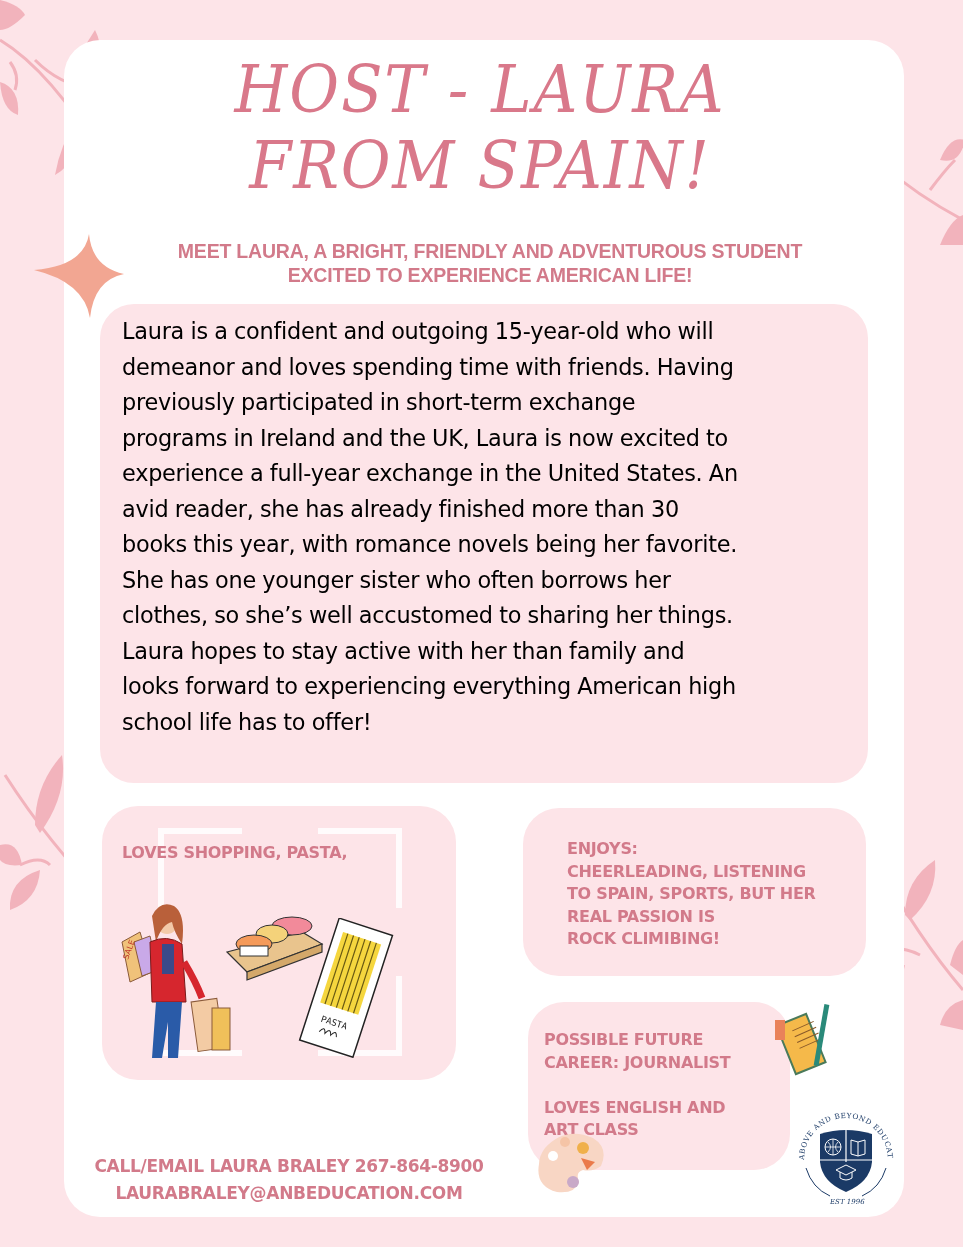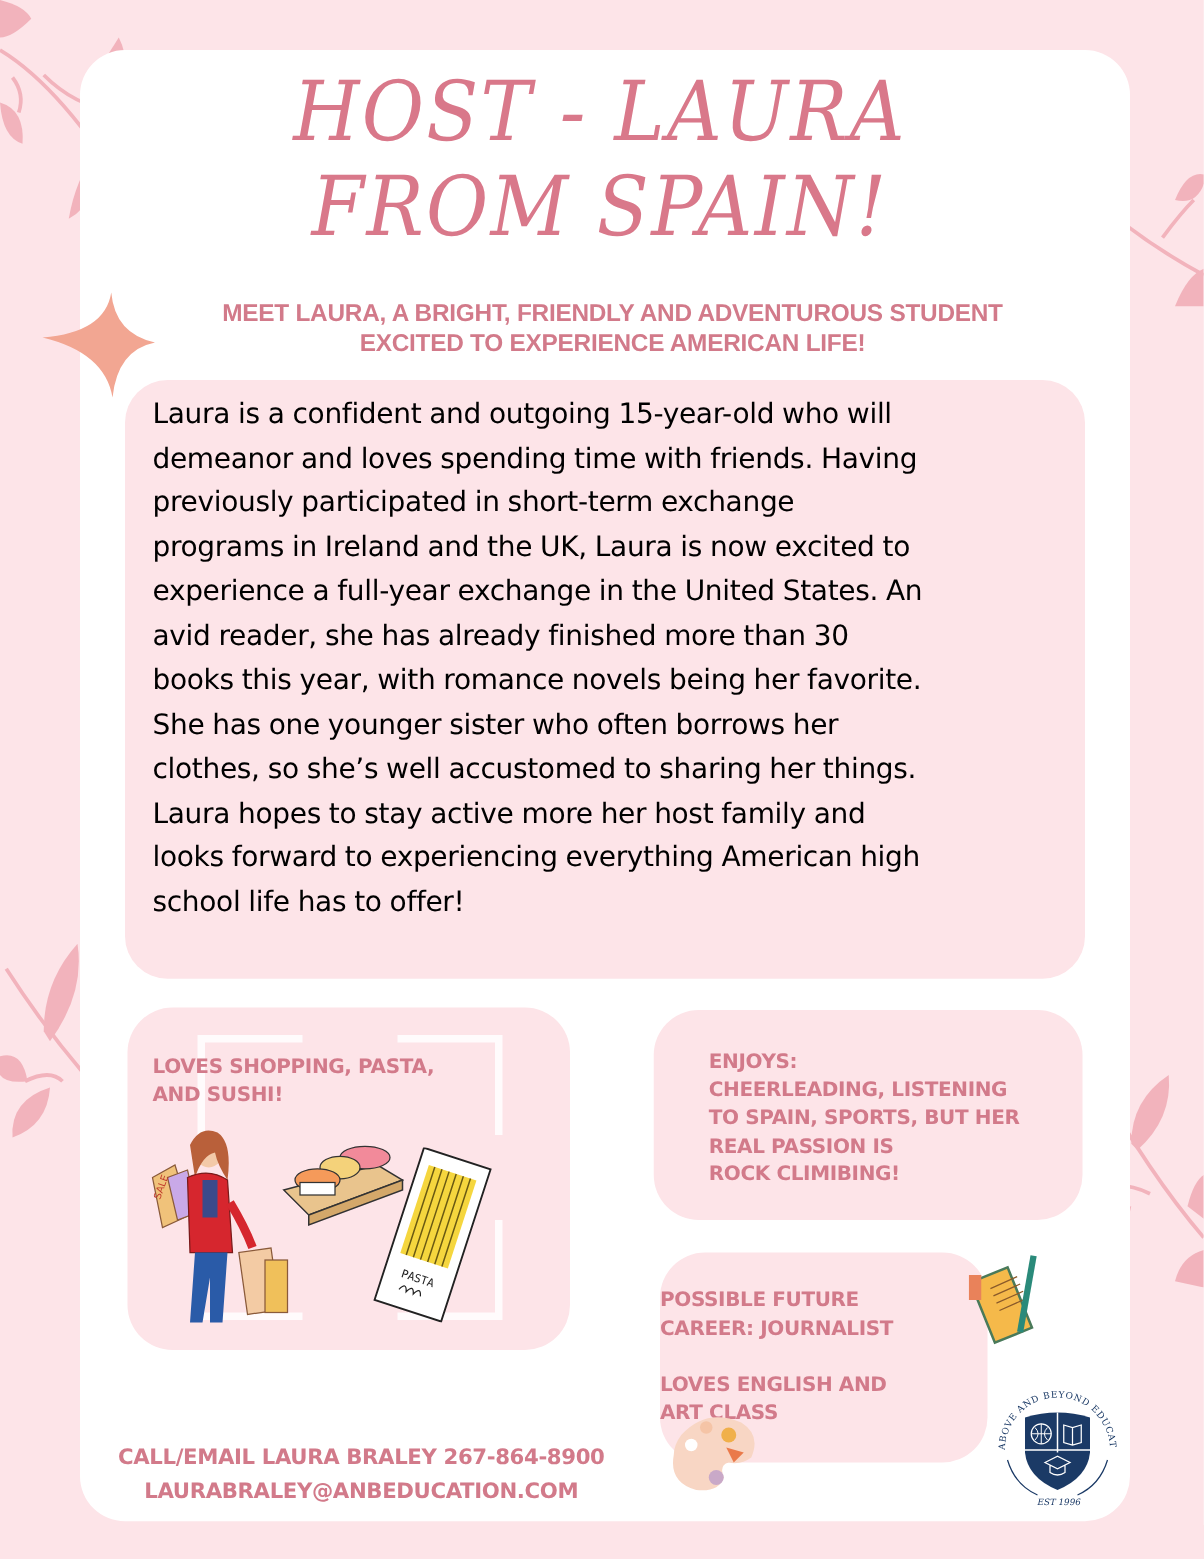--- a/index.html
+++ b/index.html
@@ -165,34 +165,33 @@
   <div class="bio-text">
     <div>Laura is a confident and outgoing 15-year-old who will</div>
     <div>demeanor and loves spending time with friends. Having</div>
     <div>previously participated in short-term exchange</div>
     <div>programs in Ireland and the UK, Laura is now excited to</div>
     <div>experience a full-year exchange in the United States. An</div>
     <div>avid reader, she has already finished more than 30</div>
     <div>books this year, with romance novels being her favorite.</div>
     <div>She has one younger sister who often borrows her</div>
     <div>clothes, so she’s well accustomed to sharing her things.</div>
-    <div>Laura hopes to stay active more her host family and</div>
+    <div>Laura hopes to stay active with her than family and</div>
     <div>looks forward to experiencing everything American high</div>
     <div>school life has to offer!</div>
   </div>
 </div>
 
 <div class="card" style="left:102px;top:806px;width:354px;height:274px;">
   <div class="bracket" style="left:56px;top:22px;width:84px;height:80px;border-right:none;border-bottom:none;"></div>
   <div class="bracket" style="left:216px;top:22px;width:84px;height:80px;border-left:none;border-bottom:none;"></div>
   <div class="bracket" style="left:56px;top:170px;width:84px;height:80px;border-right:none;border-top:none;"></div>
   <div class="bracket" style="left:216px;top:170px;width:84px;height:80px;border-left:none;border-top:none;"></div>
   <div class="card-text" style="position:absolute;left:20px;top:36px;width:314px;">
     <div>LOVES SHOPPING, PASTA,</div>
-    <div>AND SUSHI!</div>
   </div>
 </div>
 
 <svg class="illus" style="left:112px;top:902px" width="130" height="158" viewBox="0 0 130 158">
   <path d="M10 40 L28 30 L40 70 L18 80 Z" fill="#f0c27a" stroke="#8a5a3a" stroke-width="1"></path>
   <path d="M22 40 L38 34 L46 68 L30 74 Z" fill="#c9a9e8" stroke="#8a5a3a" stroke-width="1"></path>
   <text x="16" y="58" font-size="8" fill="#c0392b" transform="rotate(-70 16 58)" font-family="DejaVu Sans, sans-serif">SALE</text>
   <ellipse cx="55" cy="18" rx="12" ry="14" fill="#f3c9a8"></ellipse>
   <path d="M40 14 Q48 -2 62 4 Q74 12 70 42 Q62 30 60 20 Q50 22 44 40 Z" fill="#b9603a"></path>
   <path d="M38 40 Q55 32 70 42 L74 100 L40 100 Z" fill="#d6262e" stroke="#7a1a1a" stroke-width="1"></path>
@@ -226,21 +225,21 @@
   <div class="card-text" style="position:absolute;left:0;top:30px;width:343px;padding-left:44px;">
     <div>ENJOYS:</div>
     <div>CHEERLEADING, LISTENING</div>
     <div>TO SPAIN, SPORTS, BUT HER</div>
     <div>REAL PASSION IS</div>
     <div>ROCK CLIMIBING!</div>
   </div>
 </div>
 
 <div class="card" style="left:528px;top:1002px;width:262px;height:168px;">
-  <div class="card-text" style="position:absolute;left:0;top:27px;width:298px;">
+  <div class="card-text" style="position:absolute;left:0;top:27px;width:298px;padding-left:16px;">
     <div>POSSIBLE FUTURE</div>
     <div>CAREER: JOURNALIST</div>
     <div style="height:22.5px"></div>
     <div>LOVES ENGLISH AND</div>
     <div>ART CLASS</div>
   </div>
 </div>
 
 <svg class="illus" style="left:775px;top:1000px" width="60" height="82" viewBox="0 0 60 82">
   <rect x="10" y="18" width="32" height="52" fill="#f5b94a" stroke="#4a7a5a" stroke-width="2" transform="rotate(-22 26 44)"></rect>

